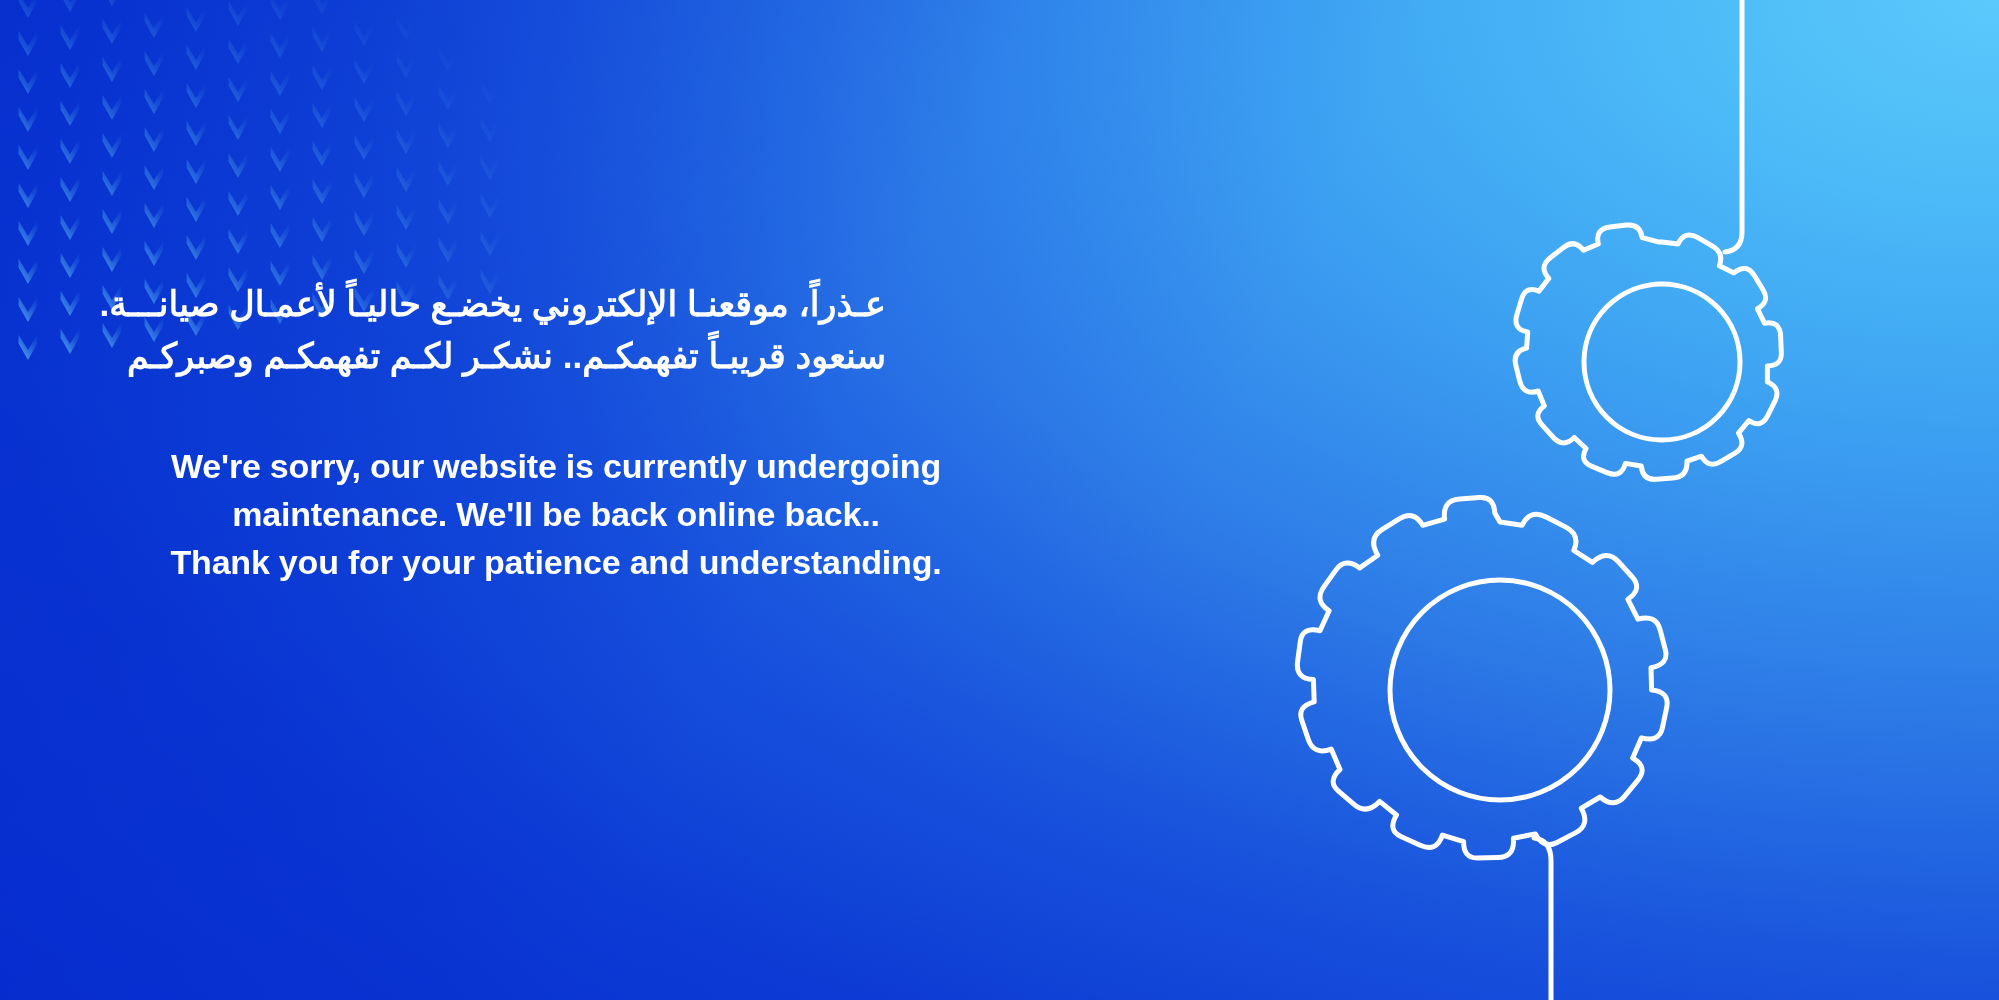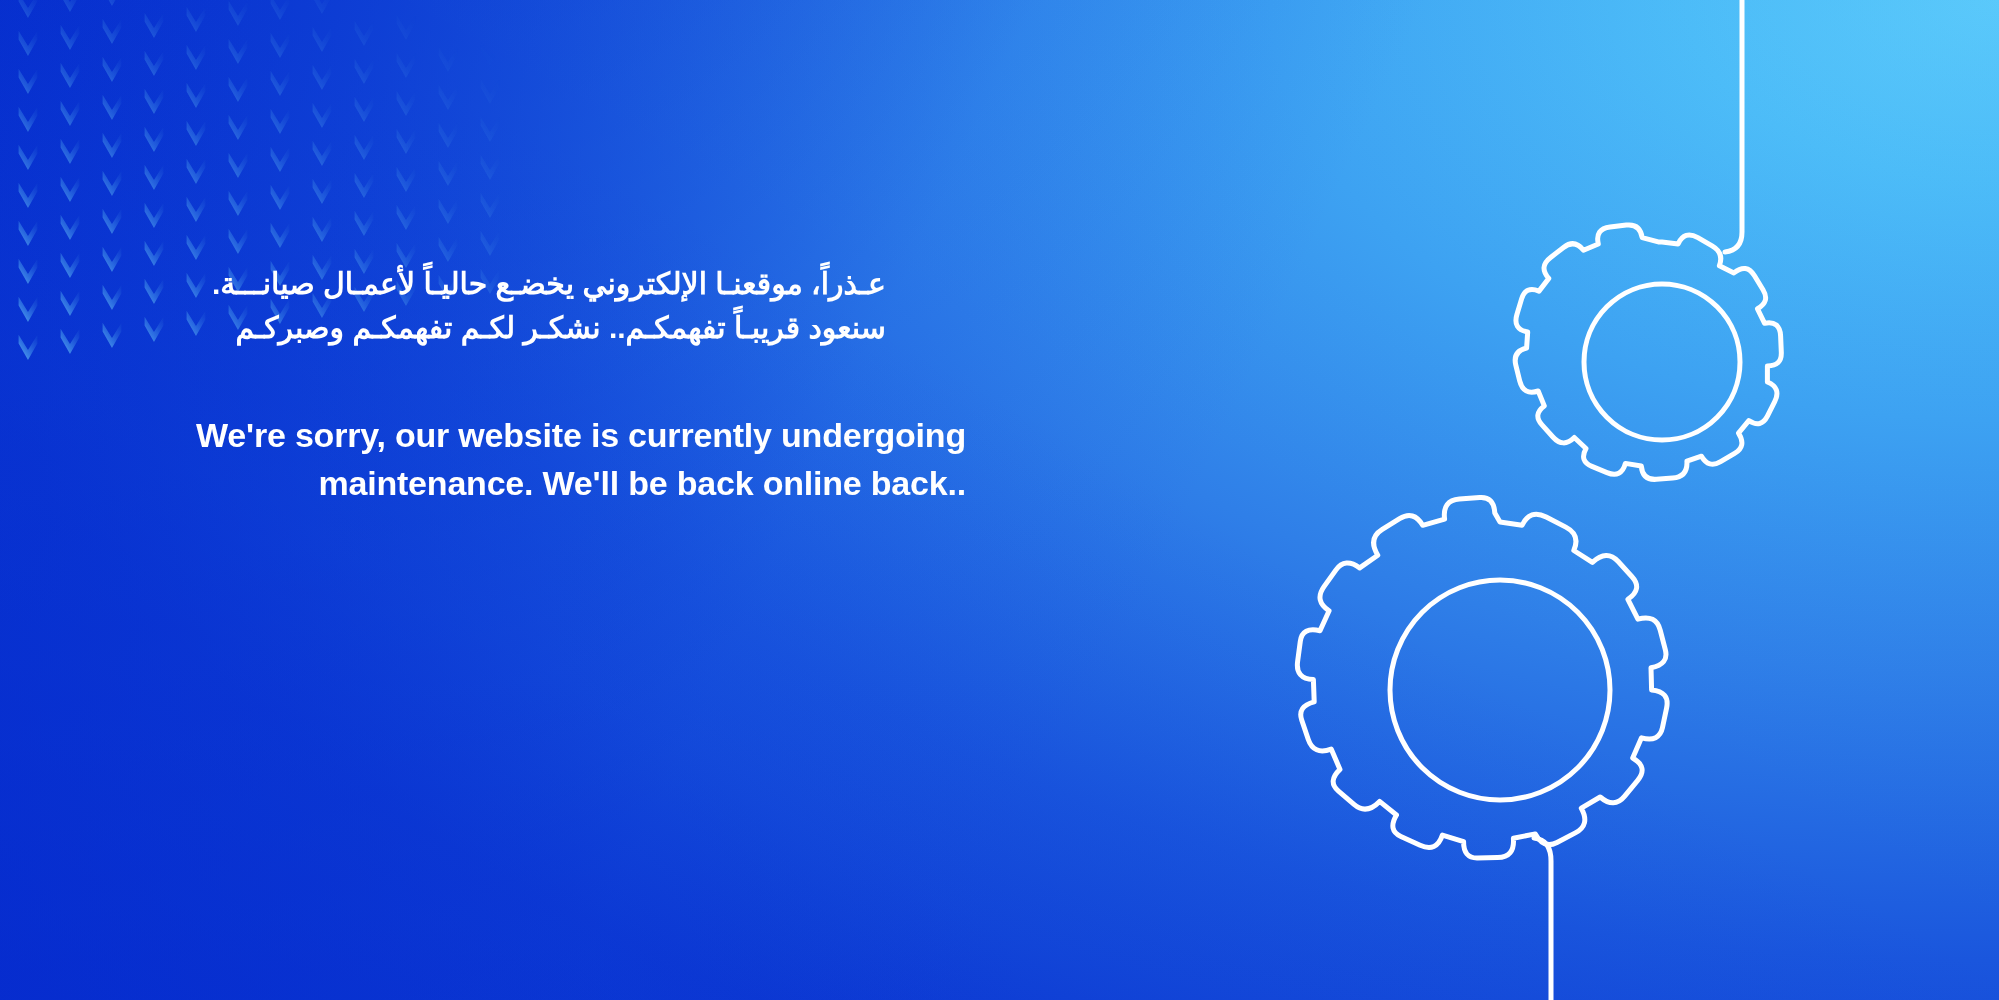--- a/index.html
+++ b/index.html
@@ -80,38 +80,39 @@
   .copy-block {
     position: absolute;
     left: 146px;
     top: 262px;
     width: 820px;
   }
   .arabic-group {
     direction: rtl;
     text-align: right;
     color: #ffffff;
-    font-size: 30px;
+    font-size: 35px;
     line-height: 1.48;
     font-weight: 600;
     letter-spacing: 0px;
     width: 740px;
+    margin-top: 16px;
   }
   .arabic-line {
     display: block;
     white-space: nowrap;
   }
   .english-group {
     margin-top: 60px;
     color: #ffffff;
     font-size: 34px;
     line-height: 1.42;
     font-weight: 700;
     letter-spacing: -0.2px;
-    text-align: right;
+    text-align: center;
     direction: ltr;
   }
   .english-line {
     display: block;
     white-space: nowrap;
   }
 </style>
 </head>
 <body>
 
@@ -408,16 +409,17 @@
   <div class="copy-block">
 
     <div class="arabic-group" lang="ar" dir="rtl">
       <span class="arabic-line">عـذراً، موقعنـا الإلكتروني يخضـع حاليـاً لأعمـال صيانـــة.</span>
       <span class="arabic-line">سنعود قريبـاً تفهمكـم.. نشكـر لكـم تفهمكـم وصبركـم</span>
     </div>
 
     <div class="english-group" lang="en" dir="ltr">
       <span class="english-line">We're sorry, our website is currently undergoing</span>
       <span class="english-line">maintenance. We'll be back online back..</span>
+      <span class="english-line">Thank you for your patience and understanding.</span>
     </div>
 
   </div>
 </div>
 
 </body></html>

